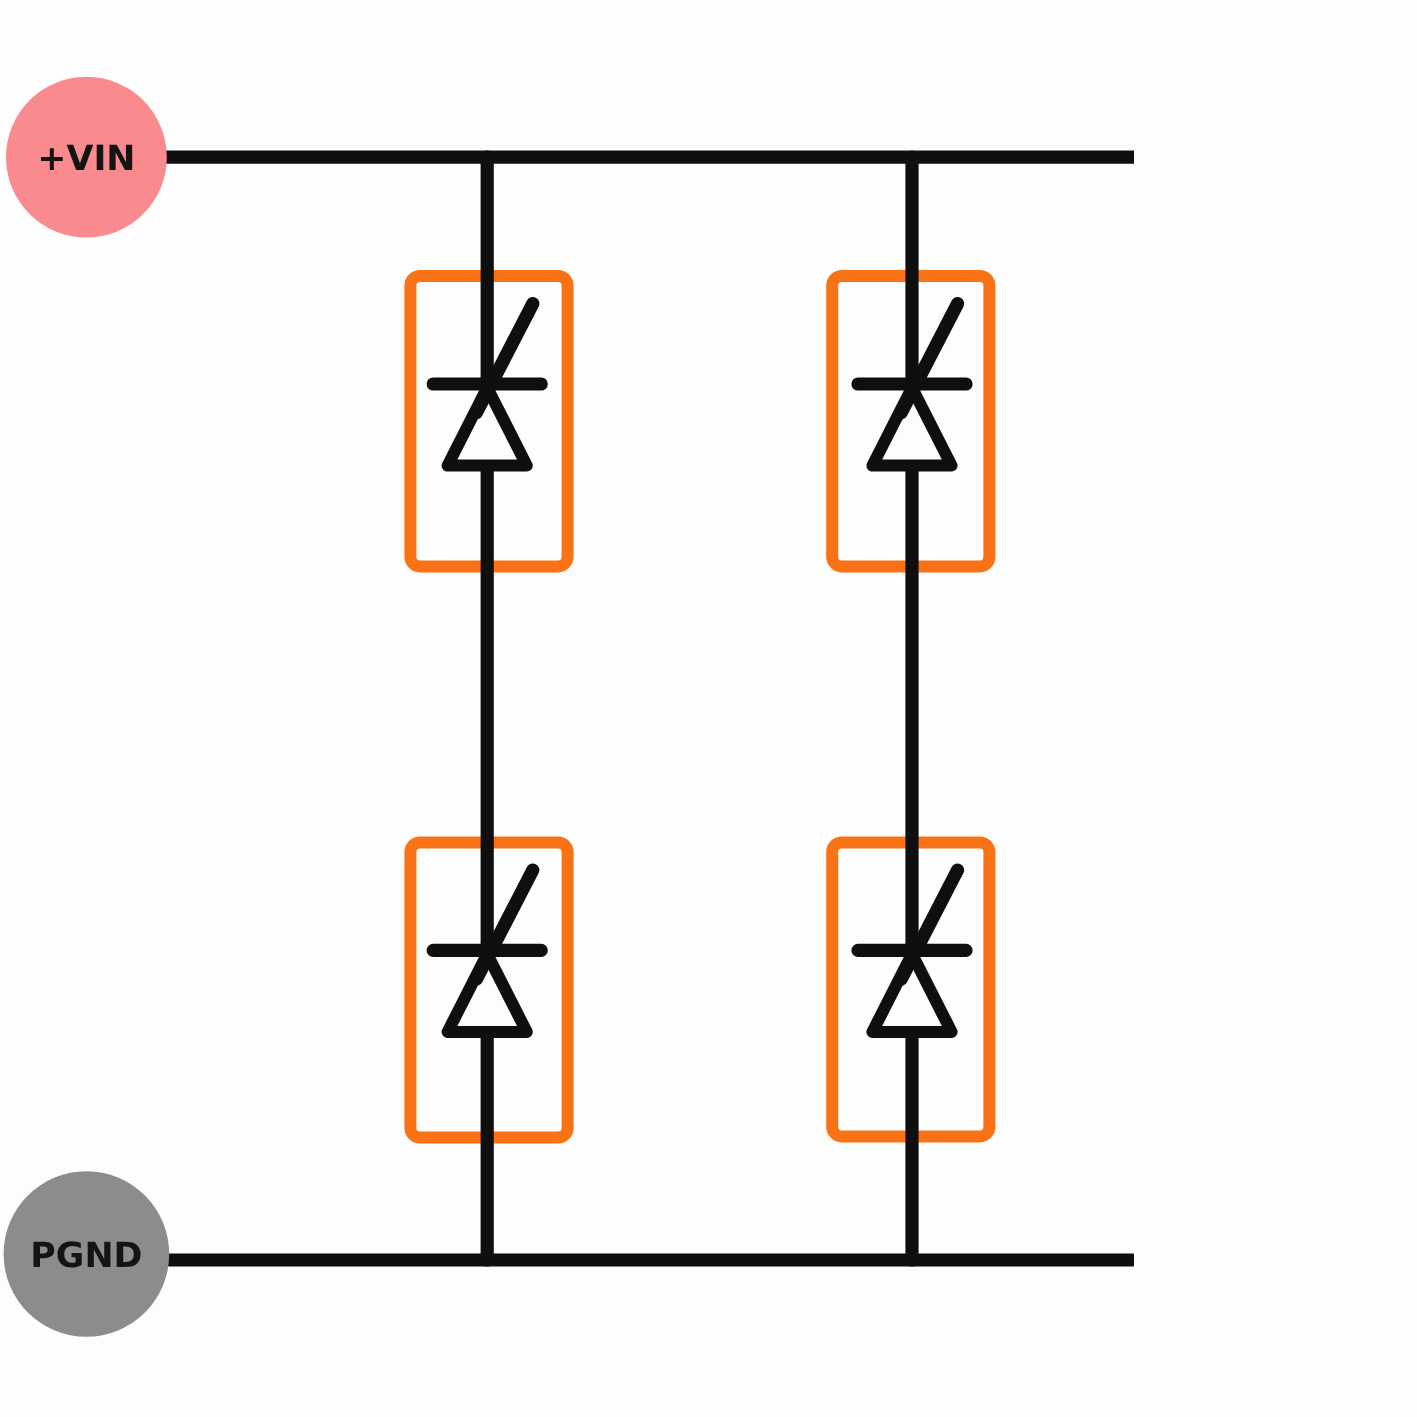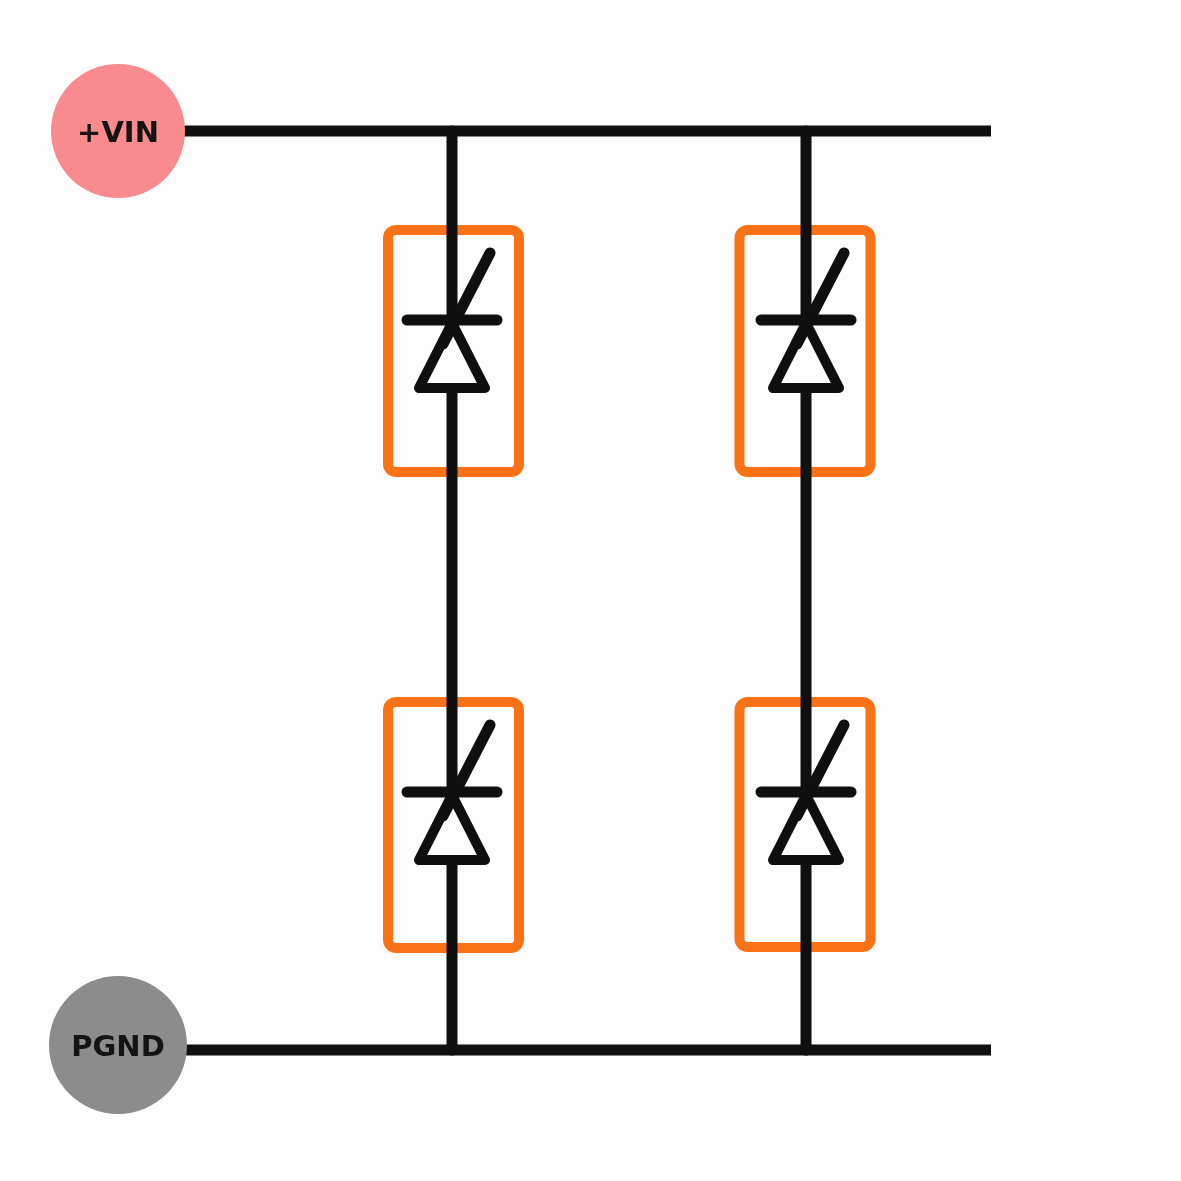--- a/index.html
+++ b/index.html
@@ -6,21 +6,20 @@
     --wire:#100f0f;
     --accent:#f97316;
     --bg:#fdfdfd;
     --label:#141414;
   }
   html,body{margin:0;padding:0;background:var(--bg);}
   .stage{
     width:945px;height:1181px;position:relative;overflow:hidden;
     background:var(--bg);
     font-family:"DejaVu Sans", "Liberation Sans", sans-serif;
-    padding-left:46px;
   }
   svg{display:block;}
   .wire{
     stroke:var(--wire);stroke-width:11;fill:none;
     stroke-linecap:round;stroke-linejoin:round;
   }
   .devbox{
     stroke:var(--accent);stroke-width:10;fill:none;
     stroke-linejoin:round;
   }

